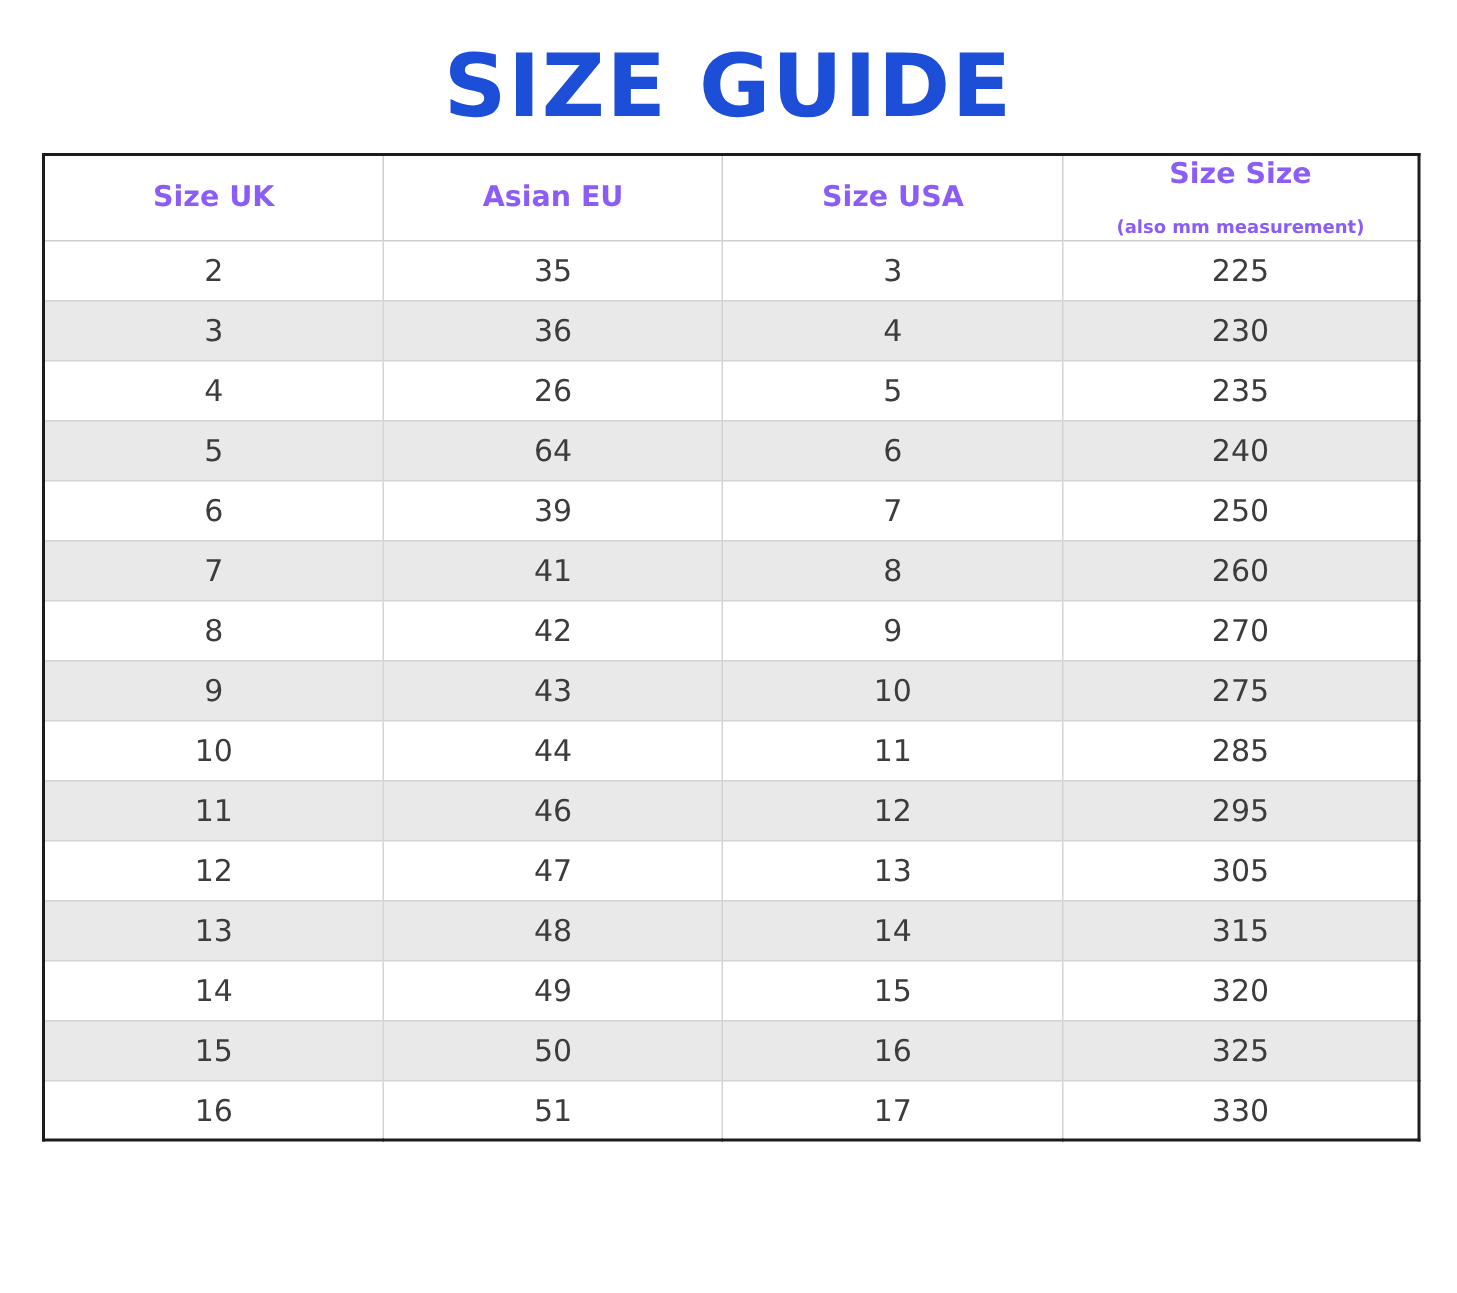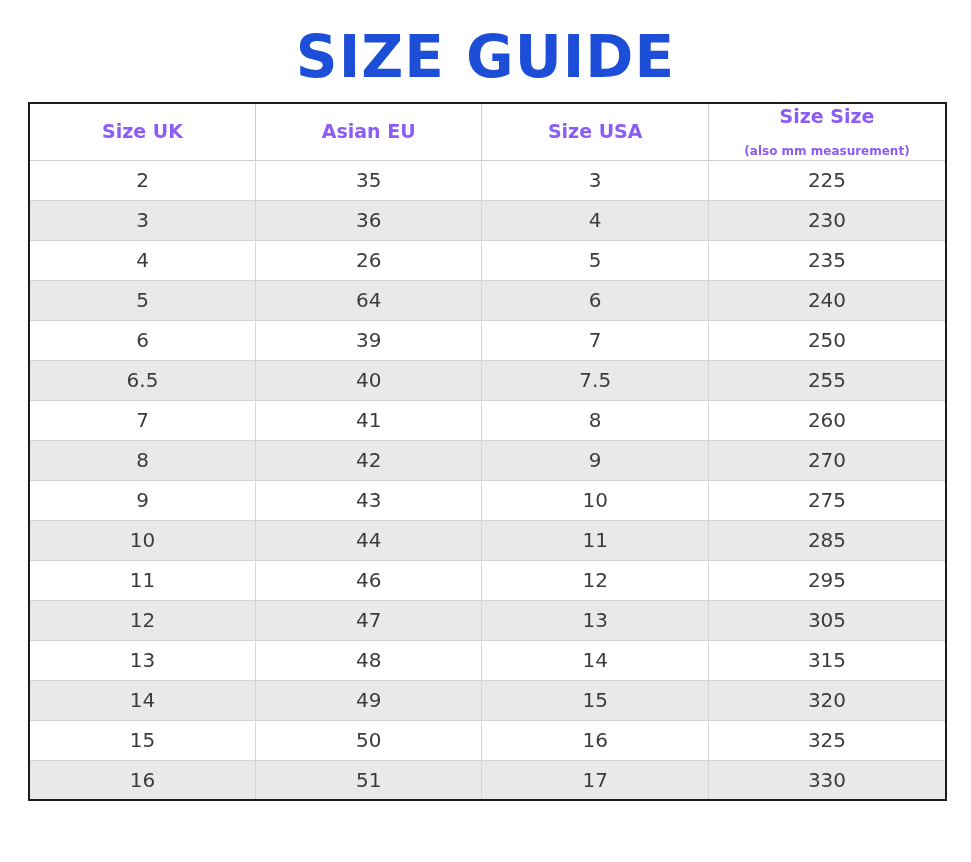--- a/index.html
+++ b/index.html
@@ -133,26 +133,20 @@
             <td>6</td>
             <td>240</td>
           </tr>
           <tr>
             <td>6</td>
             <td>39</td>
             <td>7</td>
             <td>250</td>
           </tr>
           <tr>
-            <td>6.5</td>
-            <td>40</td>
-            <td>7.5</td>
-            <td>255</td>
-          </tr>
-          <tr>
             <td>7</td>
             <td>41</td>
             <td>8</td>
             <td>260</td>
           </tr>
           <tr>
             <td>8</td>
             <td>42</td>
             <td>9</td>
             <td>270</td>

